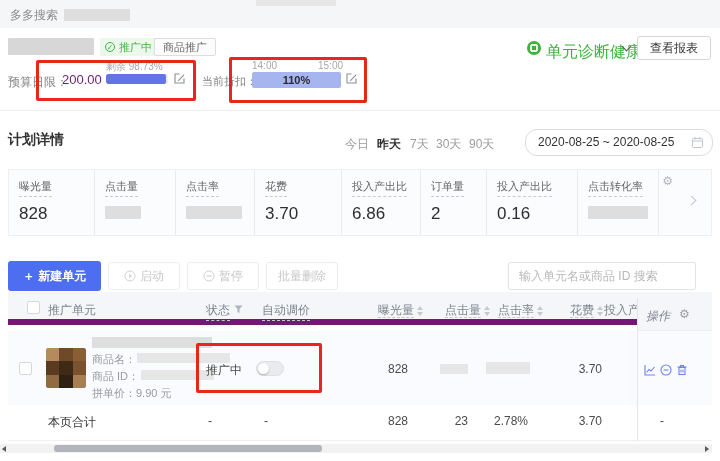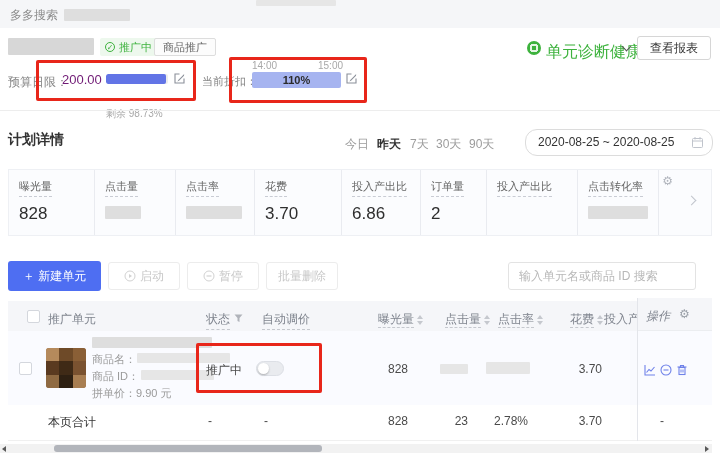--- a/index.html
+++ b/index.html
@@ -49,21 +49,21 @@
   .gear { color:#b0b4bc; font-size:12px; cursor:pointer; }
   .chev-rt { width:7px; height:7px; border-right:1.3px solid #c0c4cc; border-bottom:1.3px solid #c0c4cc; transform:rotate(-45deg); }
 
   
   .btn-primary { position:absolute; width:93px; height:30px; background:#4e6ef2; color:#fff; border:none; border-radius:3px; font-size:12px; cursor:pointer; font-family:inherit; }
   .btn-dis { position:absolute; width:72px; height:28px; background:#fff; border:1px solid #ececec; border-radius:3px; color:#c8c8c8; font-size:12px; display:flex; align-items:center; justify-content:center; gap:4px; }
   .search { position:absolute; width:188px; height:28px; border:1px solid #e3e3e3; border-radius:3px; padding-left:10px; font-size:12px; color:#333; font-family:inherit; outline:none; }
   .search::placeholder { color:#b8b8b8; }
 
   
-  .thead { position:absolute; left:8px; top:301px; width:704px; height:33px; background:#f5f6f9; border-bottom:2px solid #701a75;font-family:Liberation Mono, monospace; }
+  .thead { position:absolute; left:8px; top:292px; width:704px; height:33px; background:#f5f6f9; border-bottom:6px solid #701a75; }
   .th { position:absolute; font-size:12px; color:#7f848e; white-space:nowrap; }
   .th.dash { border-bottom:1px dashed #c5c8ce; padding-bottom:1px; cursor:pointer; }
   .sort { display:inline-block; vertical-align:middle; margin-left:3px; }
   .sort i { display:block; width:0; height:0; border-left:3.5px solid transparent; border-right:3.5px solid transparent; }
   .sort .up { border-bottom:4px solid #c5c8ce; margin-bottom:2px; }
   .sort .dn { border-top:4px solid #c5c8ce; }
   .trow { position:absolute; left:8px; top:331px; width:704px; height:74px; background:#fafbff; }
   .tfoot { position:absolute; left:8px; top:405px; width:704px; height:36px; background:#fff; border-bottom:1px solid #f0f0f0; }
   .cb { position:absolute; width:13px; height:13px; border:1px solid #d4d7dd; border-radius:2px; background:#fff; cursor:pointer; }
   .cell { position:absolute; font-size:12px; color:#4a4a4a; white-space:nowrap; }
@@ -104,21 +104,21 @@
   </span>
   <span class="badge-gray" style="left:154px;top:38px;">商品推广</span>
 
   <span class="diag-ic" style="left:527px;top:41px;"></span>
   <span class="diag-txt" style="left:546px;top:42px;">单元诊断健康</span>
   <span class="chev-dn" style="left:623px;top:43px;"></span>
   <button class="btn-report" style="left:637px;top:36px;">查看报表</button>
 
   <span class="lbl" style="left:8px;top:74px;">预算日限：</span>
   <span class="abs" style="left:62px;top:72px;font-size:13px;font-weight:normal;color:#701a75;">200.00</span>
-  <span class="tinytime" style="left:106px;top:60px;margin-top:47px;">剩余 98.73%</span>
+  <span class="tinytime" style="left:106px;top:60px;">剩余 98.73%</span>
   <div class="bar-track" style="left:106px;top:74px;width:62px;height:10px;">
     <div class="bar-fill" style="width:97%;"></div>
   </div>
   <svg class="edit-ic" style="left:173px;top:72px;" viewBox="0 0 13 13">
     <path d="M6.5 2 H2 V11 H11 V6.5" fill="none" stroke="#8a8f99" stroke-width="1.1"></path>
     <path d="M5.5 7.8 L11.2 2 l-0.2 1.8 -5 5 -1.6 0.6 z" fill="#8a8f99"></path>
   </svg>
 
   <span class="lbl" style="left:202px;top:74px;font-size:11px;">当前折扣：</span>
   <span class="tinytime" style="left:252px;top:60px;">14:00</span>
@@ -169,32 +169,33 @@
     <div class="stat" style="width:79px;">
       <span class="stat-label">投入产出比</span>
       <div class="stat-value">6.86</div>
     </div>
     <div class="stat" style="width:66px;">
       <span class="stat-label">订单量</span>
       <div class="stat-value">2</div>
     </div>
     <div class="stat" style="width:91px;">
       <span class="stat-label">投入产出比</span>
+      <div class="stat-value">0.16</div>
     </div>
     <div class="stat" style="width:81px;">
       <span class="stat-label">点击转化率</span>
       <div class="stat-value"><span class="blur" style="width:60px;height:13px;"></span></div>
     </div>
     <div style="position:relative;flex:1;">
       <span class="gear" style="position:absolute;right:38px;top:4px;">⚙</span>
       <span class="chev-rt" style="position:absolute;right:16px;top:27px;"></span>
     </div>
   </div>
 
-  <button class="btn-primary" style="left:8px;top:261px;"><span>＋</span> <span>新建单元</span></button>
+  <button class="btn-primary" style="left:8px;top:261px;font-weight:bold;"><span>＋</span> <span>新建单元</span></button>
   <div class="btn-dis" style="left:108px;top:262px;">
     <svg width="12" height="12" viewBox="0 0 12 12">
       <circle cx="6" cy="6" r="5" fill="none" stroke="#d2d2d2" stroke-width="1"></circle>
       <path d="M5 4 L8 6 L5 8 Z" fill="#d2d2d2"></path>
     </svg>
     <span>启动</span>
   </div>
   <div class="btn-dis" style="left:187px;top:262px;">
     <svg width="12" height="12" viewBox="0 0 12 12">
       <circle cx="6" cy="6" r="5" fill="none" stroke="#d2d2d2" stroke-width="1"></circle>

